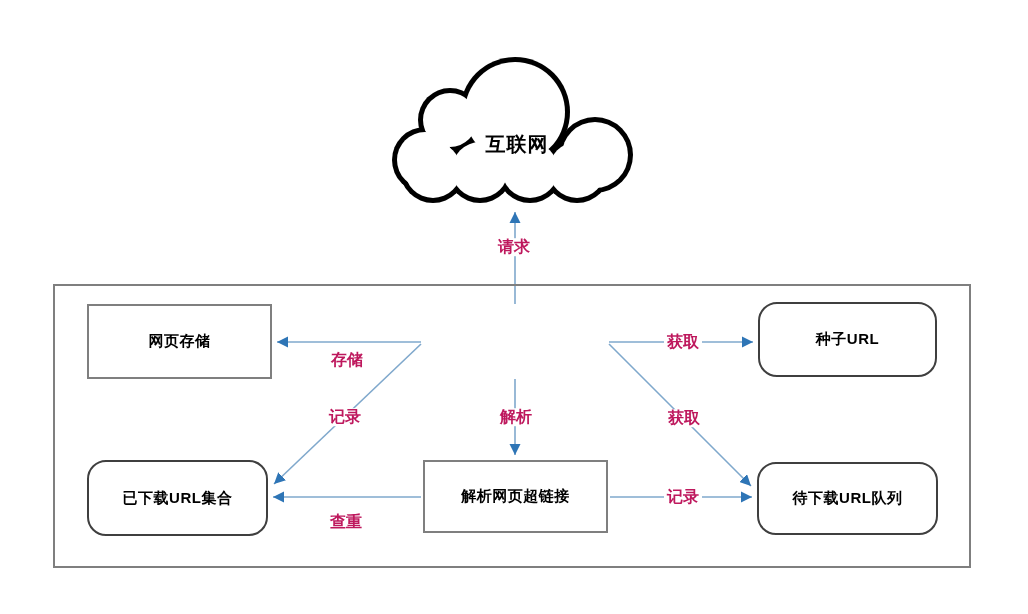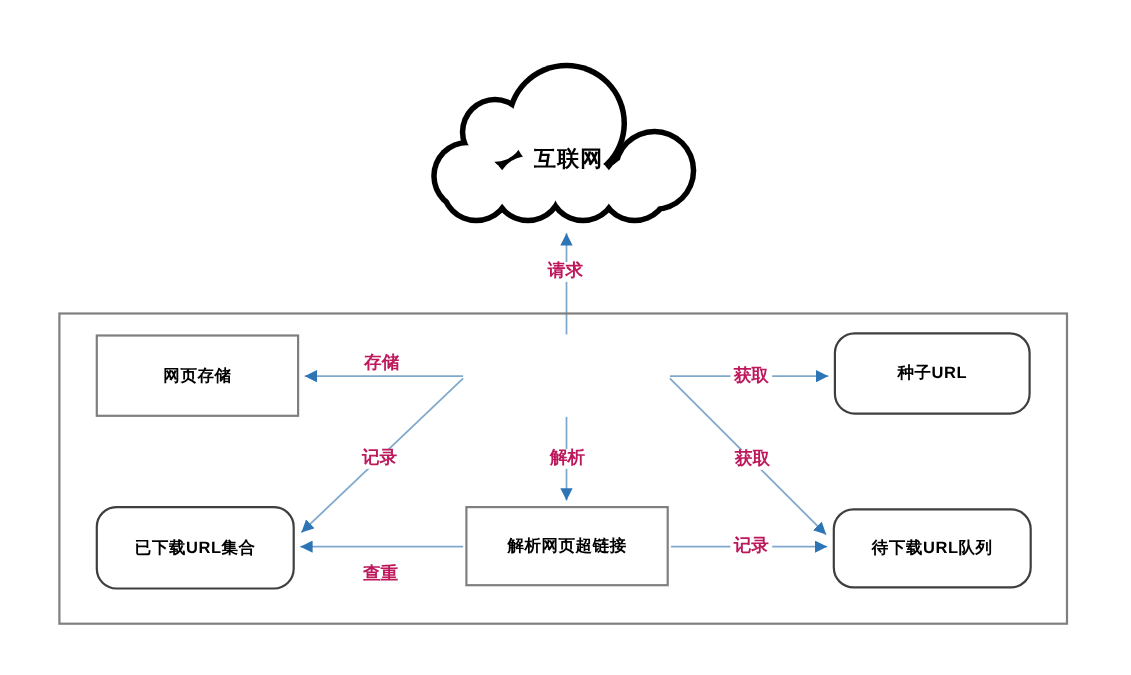--- a/index.html
+++ b/index.html
@@ -139,21 +139,21 @@
 
   <div class="node rect" style="left:423px; top:460px; width:185px; height:73px;">
     <span>解析网页超链接</span>
   </div>
 
   <div class="node rounded" style="left:757px; top:462px; width:181px; height:73px;">
     <span>待下载URL队列</span>
   </div>
 
   <div class="edge-label" style="left:514px; top:247px;">请求</div>
-  <div class="edge-label" style="left:347px; top:330px;">存储</div>
+  <div class="edge-label" style="left:347px; top:360px;">存储</div>
   <div class="edge-label" style="left:683px; top:342px;">获取</div>
   <div class="edge-label" style="left:516px; top:417px;text-align:right;">解析</div>
   <div class="edge-label" style="left:345px; top:417px;">记录</div>
   <div class="edge-label" style="left:684px; top:418px;">获取</div>
   <div class="edge-label" style="left:346px; top:522px;">查重</div>
   <div class="edge-label" style="left:683px; top:497px;">记录</div>
 
 </div>
 
 </body></html>

